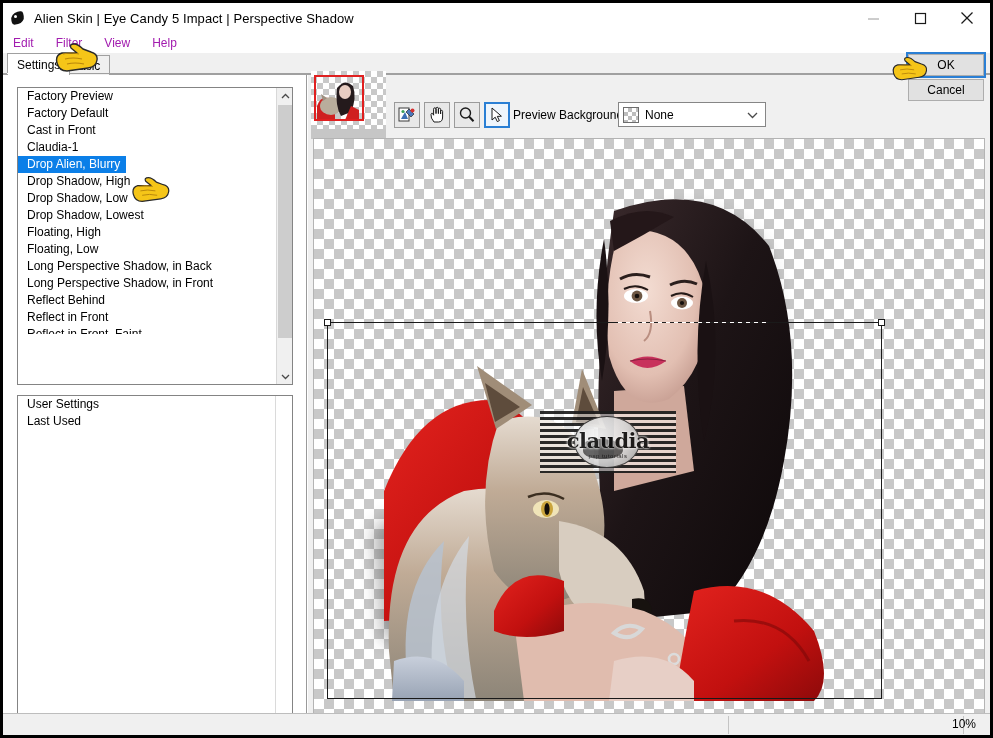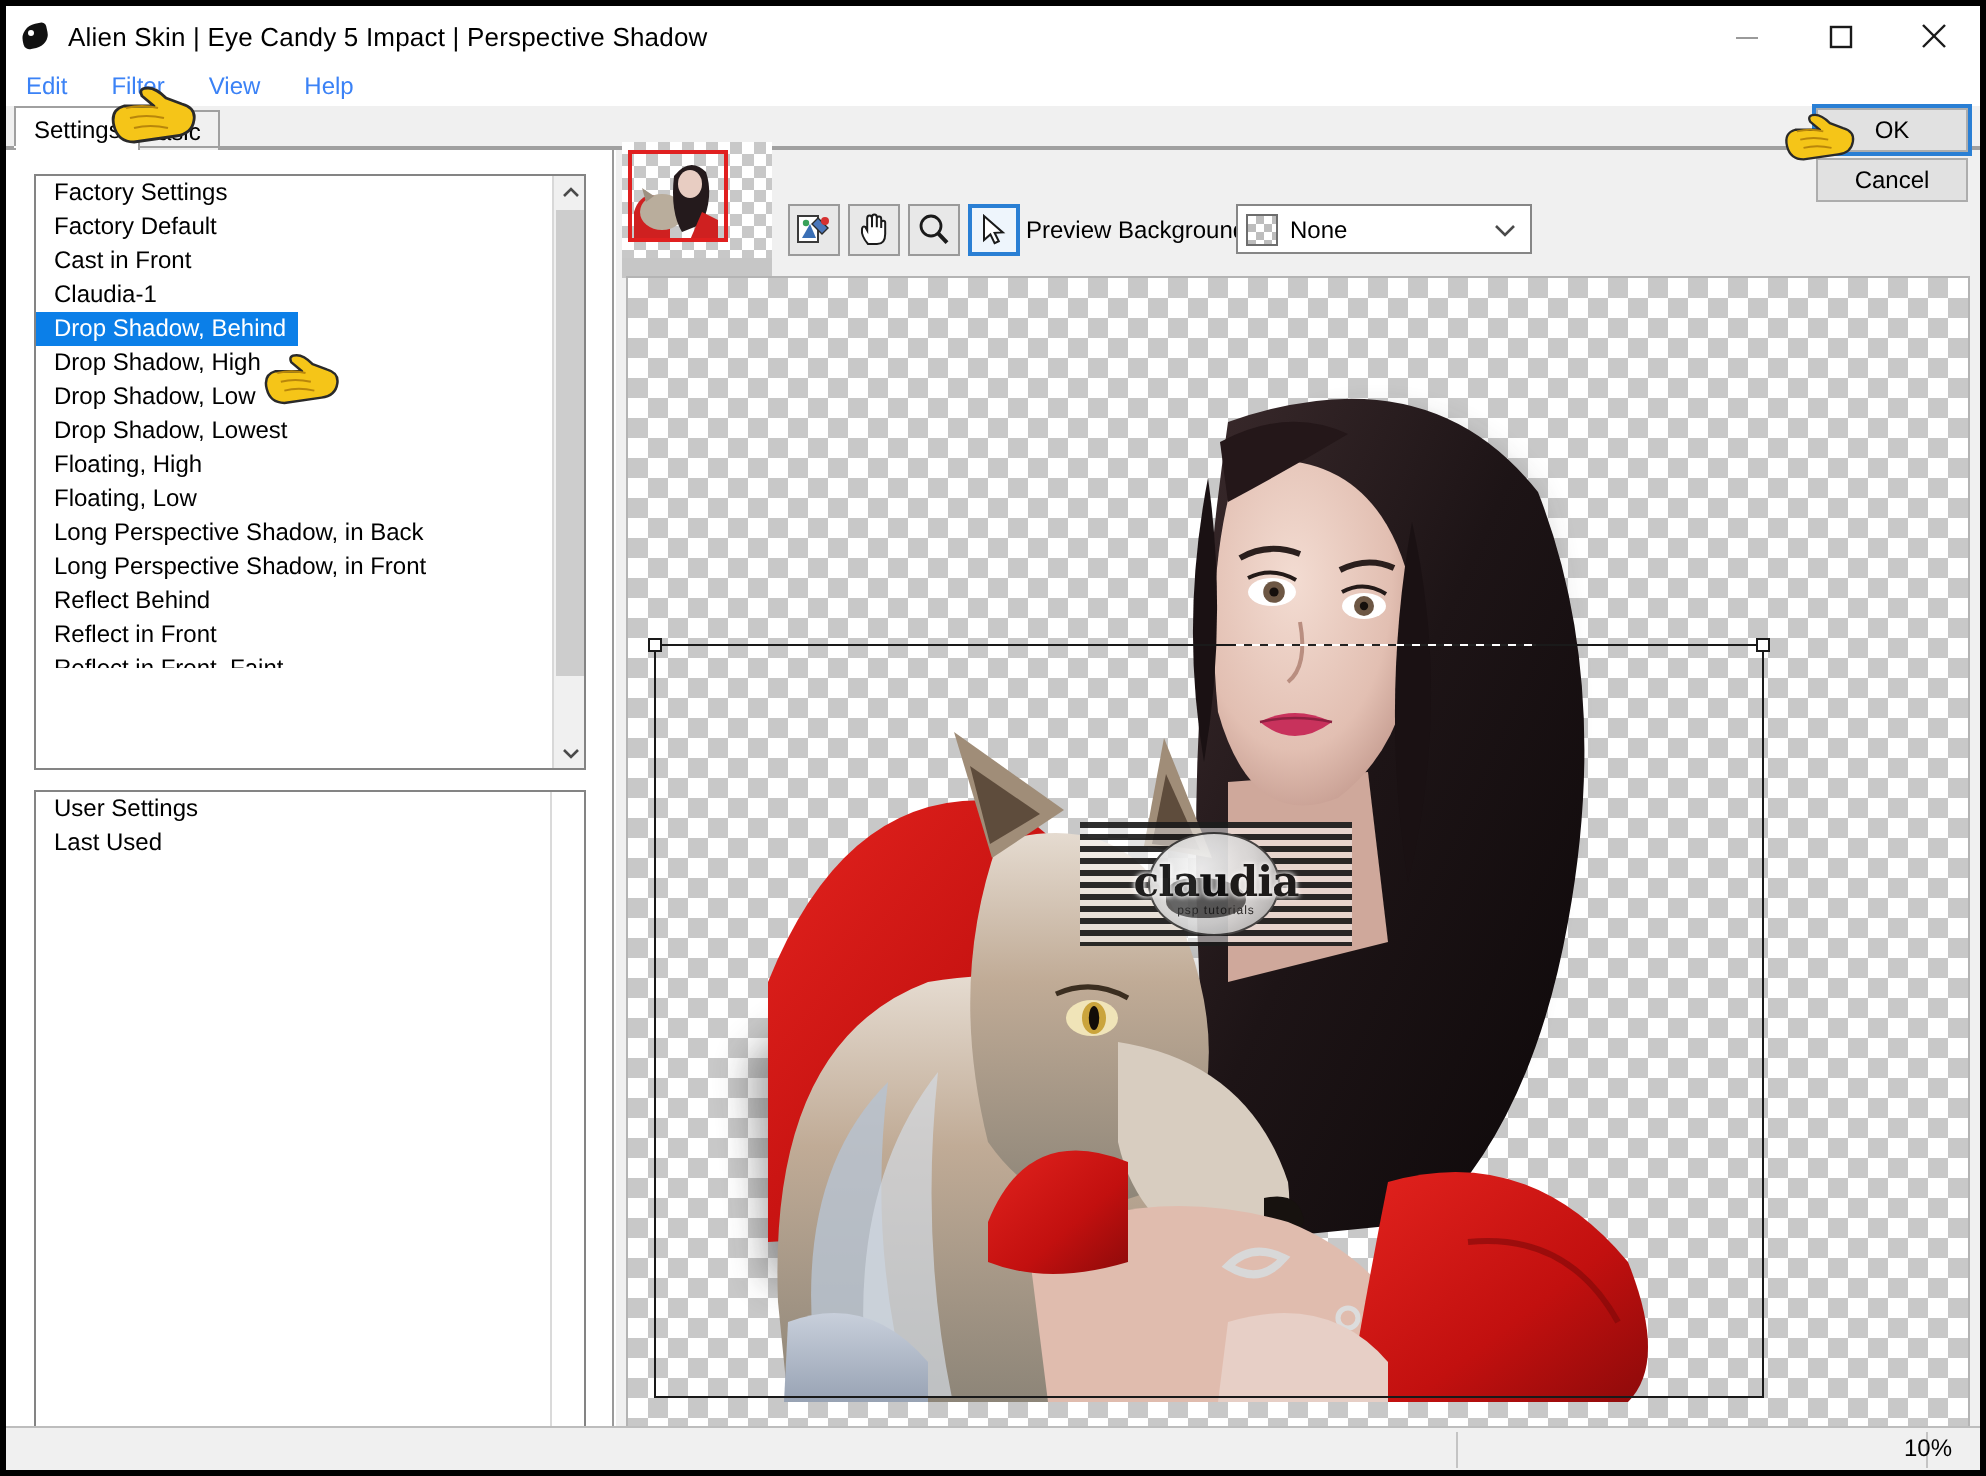--- a/index.html
+++ b/index.html
@@ -64,21 +64,21 @@
 
   
   #menu-bar {
     position: absolute; left: 0; top: 30px;
     width: 987px; height: 20px;
     background: #ffffff;
     display: flex; align-items: center;
     padding-left: 10px;
   }
   .menu-item {
-    font-size: 12px; color: #3b82f6;
+    font-size: 12px; color: #a21caf;
     margin-right: 22px;
     line-height: 20px;
     white-space: nowrap;
   }
 
   
   #tab-strip {
     position: absolute; left: 0; top: 50px;
     width: 987px; height: 22px;
     background: #f0f0f0;
@@ -431,26 +431,26 @@
   <div id="tab-strip">
     <div class="tab active" id="tab-settings">Settings</div>
     <div class="tab" id="tab-basic">Basic</div>
     <div id="tab-settings-underline"></div>
   </div>
 
   <div id="left-panel">
 
     <div id="factory-list-box">
       <div id="factory-list">
-        <div class="list-row header">Factory Settings</div>
+        <div class="list-row header">Factory Preview</div>
         <div class="list-row">Factory Default</div>
         <div class="list-row">Cast in Front</div>
         <div class="list-row">Claudia-1</div>
         <div style="height:17px;">
-          <div class="list-row selected">Drop Shadow, Behind</div>
+          <div class="list-row selected">Drop Alien, Blurry</div>
         </div>
         <div class="list-row">Drop Shadow, High</div>
         <div class="list-row">Drop Shadow, Low</div>
         <div class="list-row">Drop Shadow, Lowest</div>
         <div class="list-row">Floating, High</div>
         <div class="list-row">Floating, Low</div>
         <div class="list-row">Long Perspective Shadow, in Back</div>
         <div class="list-row">Long Perspective Shadow, in Front</div>
         <div class="list-row">Reflect Behind</div>
         <div class="list-row">Reflect in Front</div>

